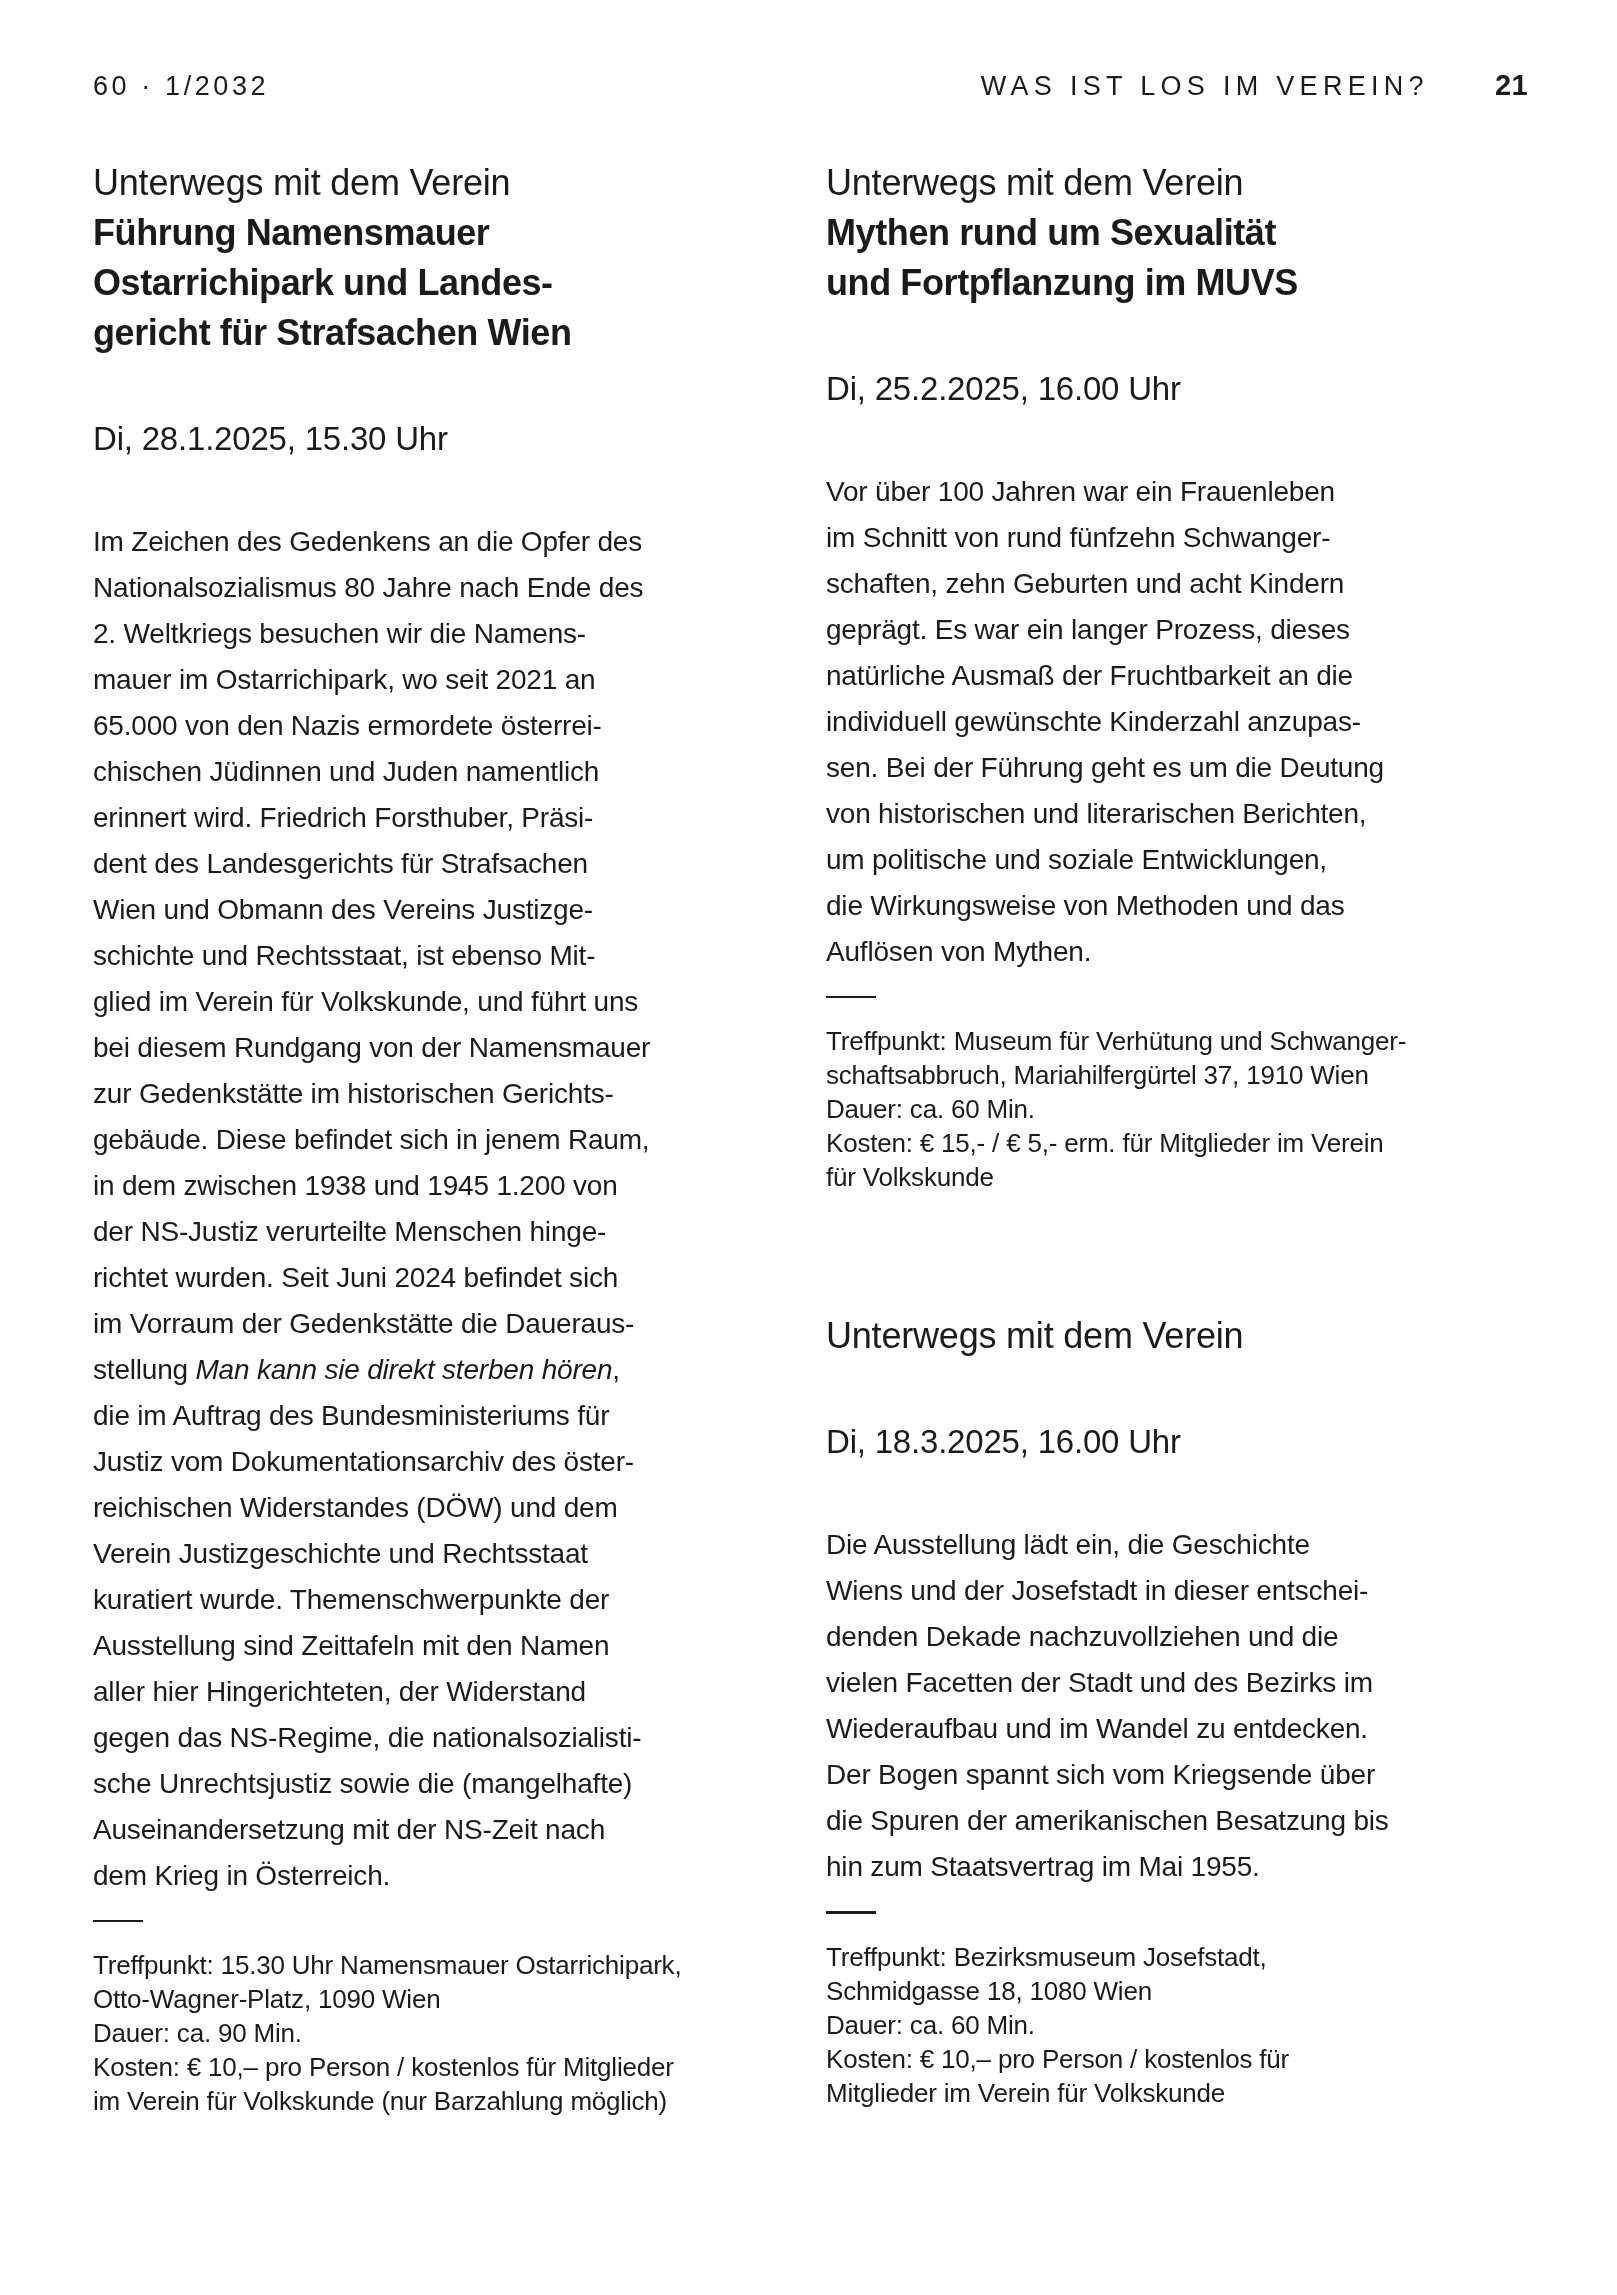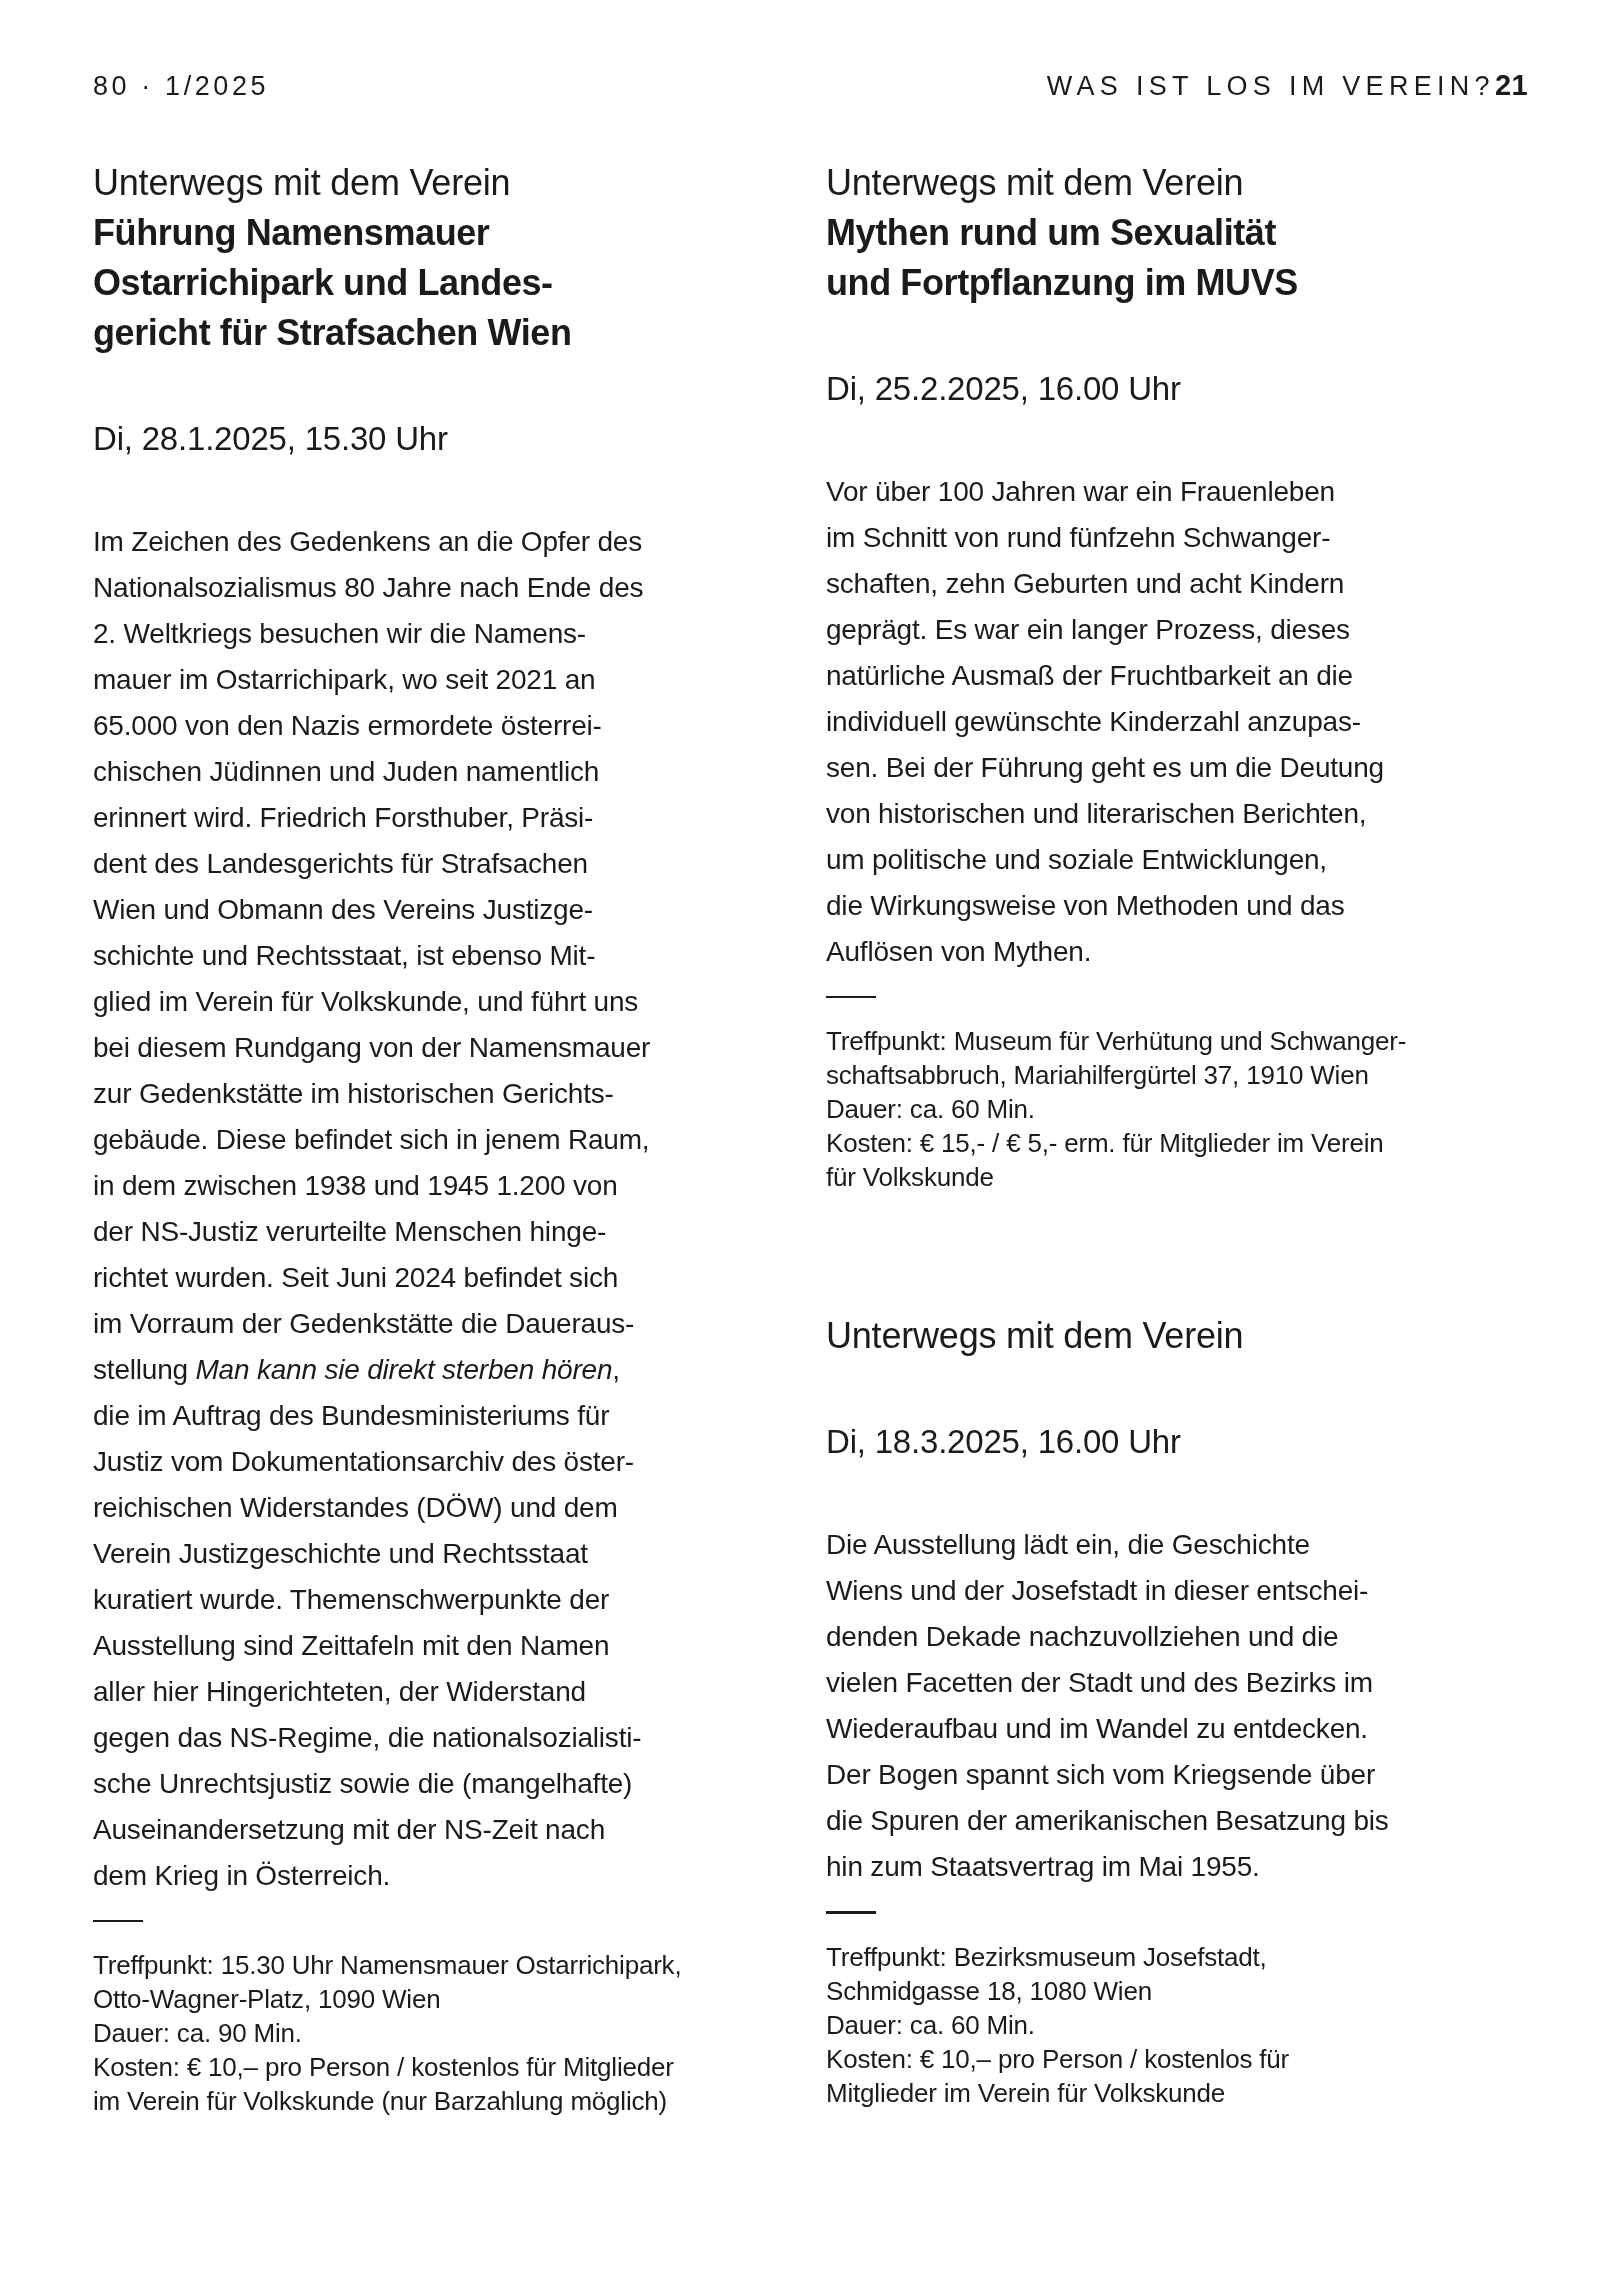--- a/index.html
+++ b/index.html
@@ -17,21 +17,21 @@
     top: 70px;
     left: 93px;
     width: 1435px;
     display: flex;
     justify-content: space-between;
     align-items: baseline;
     font-size: 27px;
     line-height: 31px;
   }
   .issue-label { letter-spacing: 3.6px; white-space: pre; }
-  .header-right { display: flex; align-items: baseline; }
+  .header-right { display: flex; align-items: baseline; gap: 66px; }
   .section-label { letter-spacing: 5.3px; white-space: pre; }
   .page-number { font-weight: 700; font-size: 29px; letter-spacing: 0.4px; }
 
   .col { position: absolute; top: 158px; width: 689px; }
   .col-left  { left: 93px; }
   .col-right { left: 826px; }
 
   .event + .event { margin-top: 117px; }
 
   .kicker {
@@ -79,21 +79,21 @@
     letter-spacing: -0.2px;
     white-space: pre;
   }
 </style>
 </head>
 <body>
 
 <div class="page">
 
   <header class="page-header">
-    <span class="issue-label">80 · 1/2025</span>
+    <span class="issue-label">60 · 1/2032</span>
     <span class="header-right">
       <span class="section-label">WAS IST LOS IM VEREIN?</span>
       <span class="page-number">21</span>
     </span>
   </header>
 
   <section class="col col-left">
     <article class="event">
       <div class="kicker">Unterwegs mit dem Verein</div>
       <h2 class="title">Führung Namensmauer

